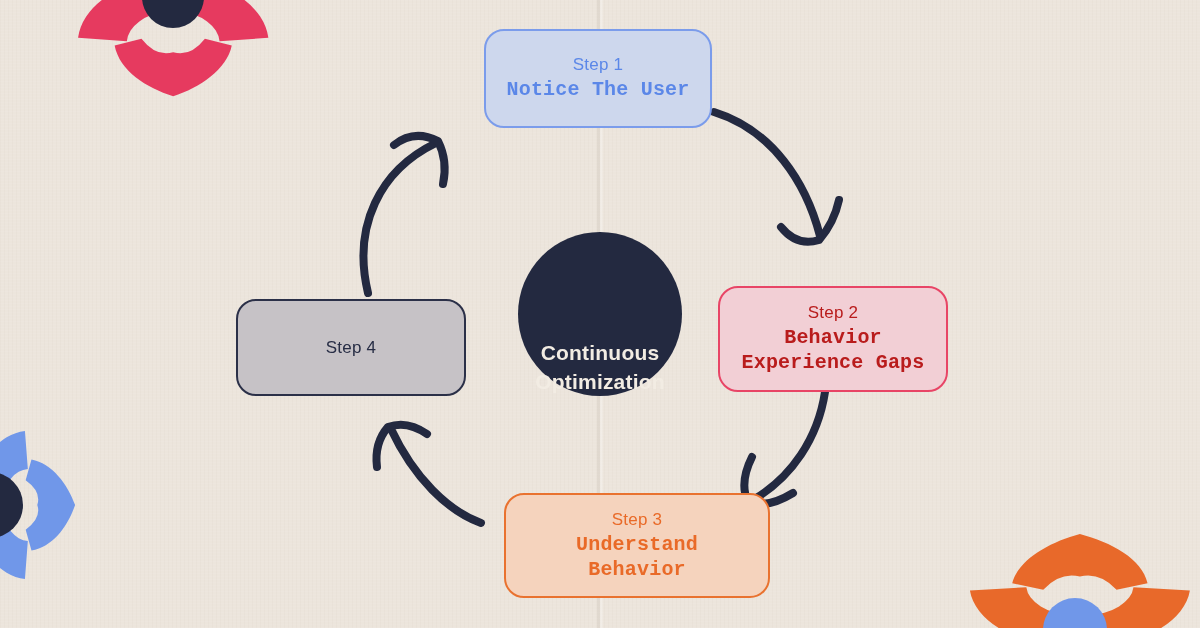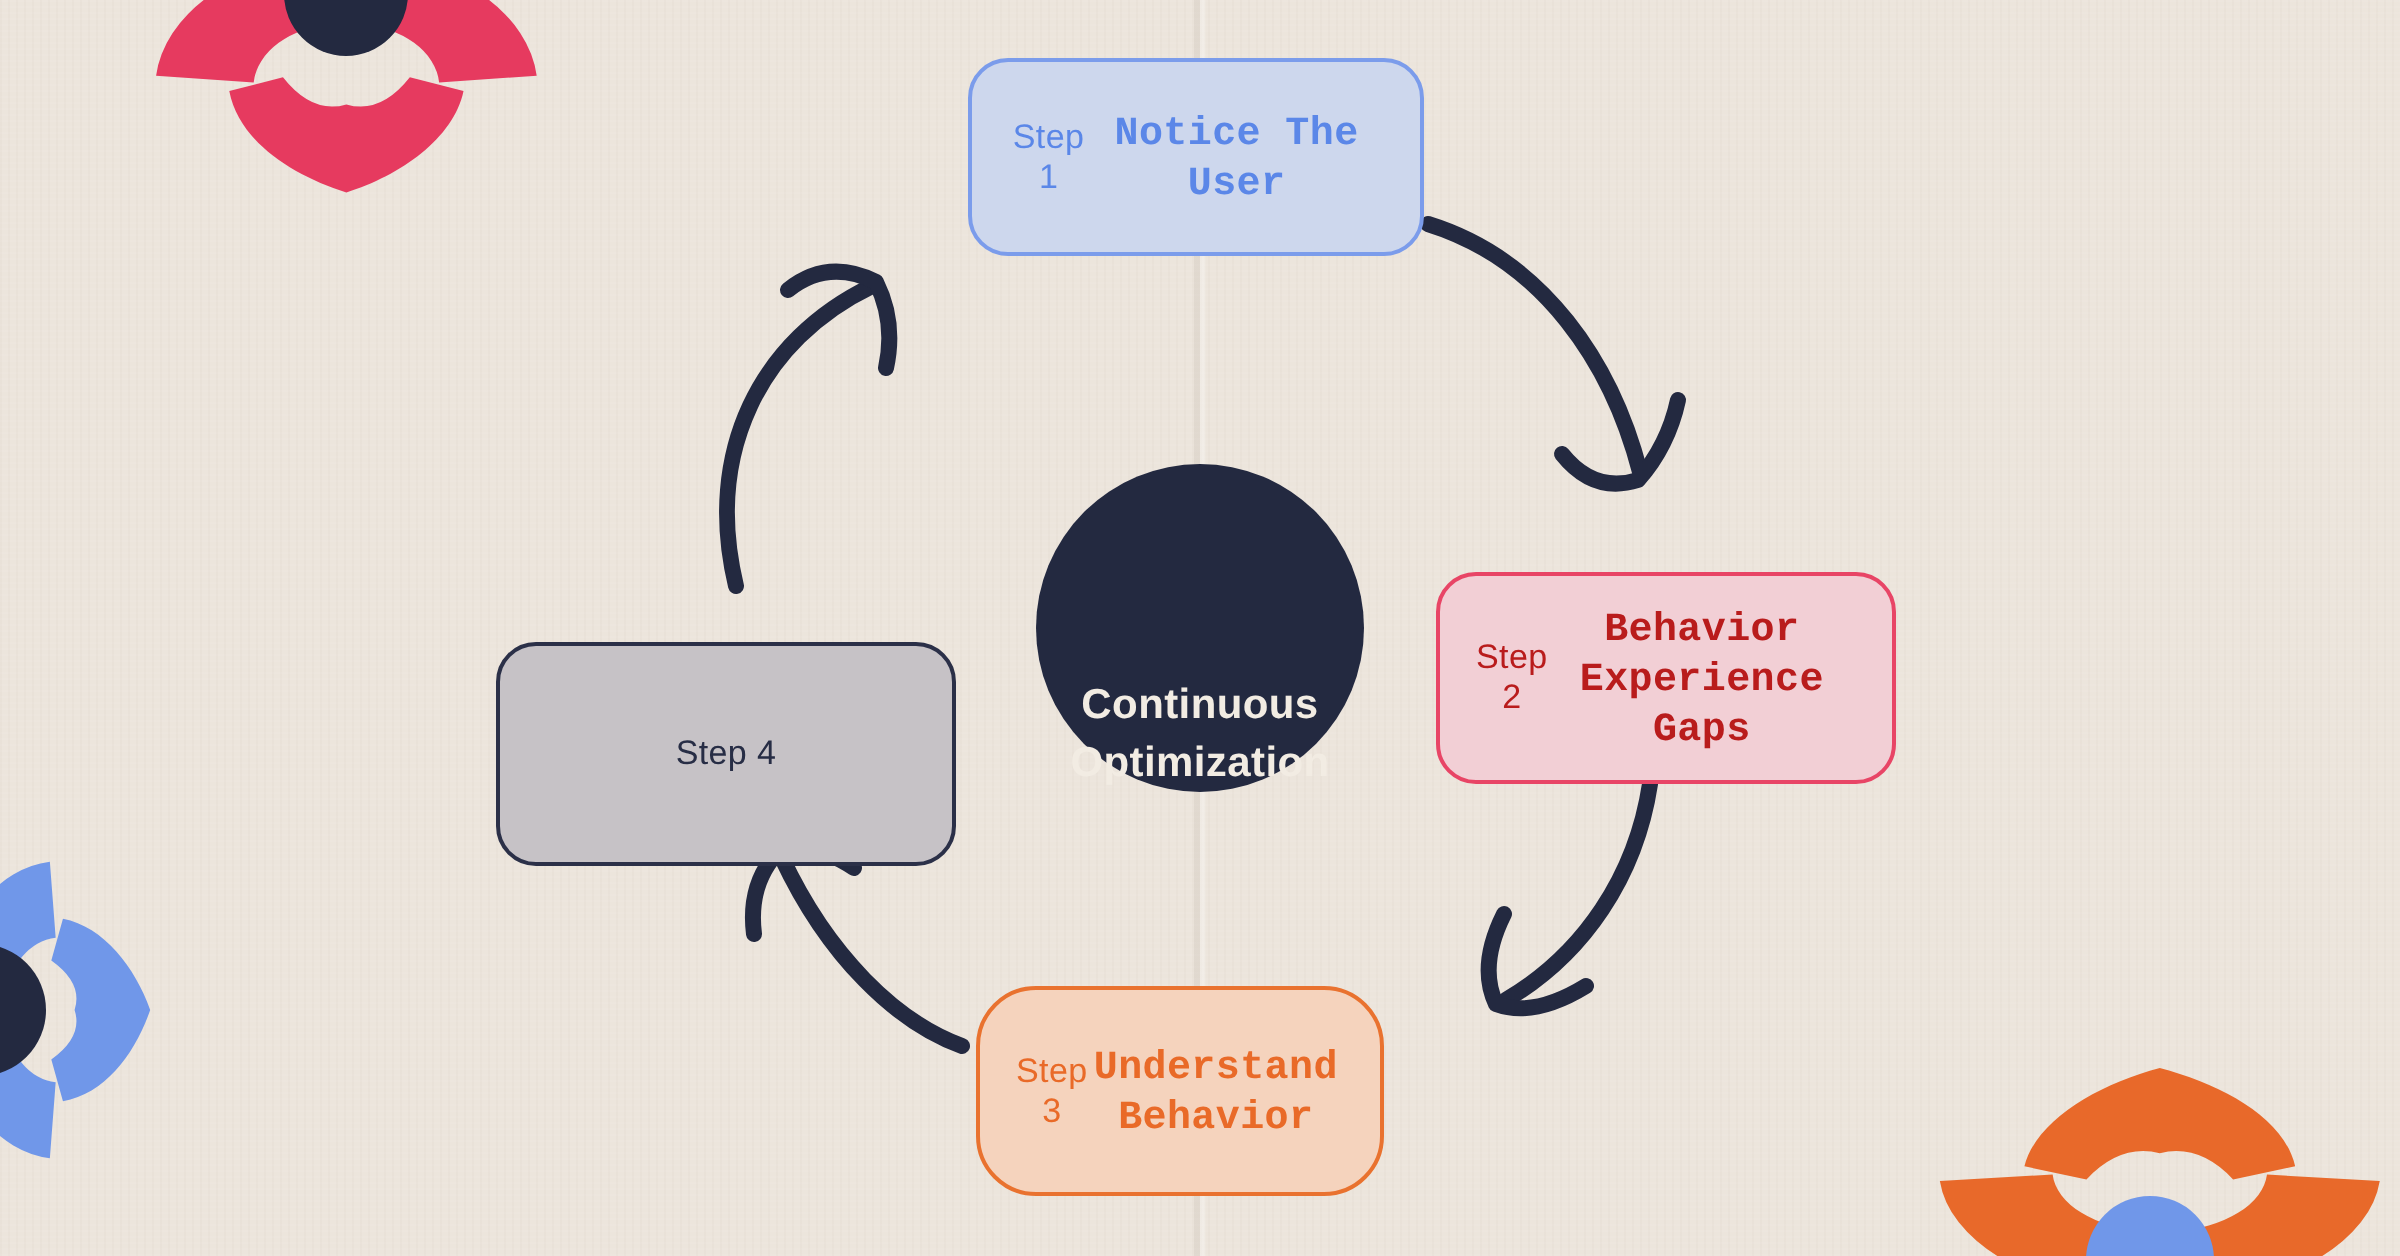--- a/index.html
+++ b/index.html
@@ -12,31 +12,31 @@
     background-image:
       linear-gradient(90deg, transparent 0 597px, rgba(120,105,88,.10) 597px 600px, rgba(255,255,255,.30) 600px 602px, transparent 603px),
       repeating-linear-gradient(0deg, rgba(255,255,255,.05) 0 1px, transparent 1px 3px),
       repeating-linear-gradient(90deg, rgba(160,140,120,.04) 0 1px, transparent 1px 4px);
   }
   .layer{position:absolute;left:0;top:0;width:1200px;height:628px;}
   .step-box{
     position:absolute;
     border:2px solid;
     border-radius:20px;
-    display:flex;justify-content:center;align-items:center;
+    display:flex;flex-direction:column;justify-content:center;align-items:center;
     text-align:center;
     box-sizing:border-box;
     padding:6px 18px;
   }
   .step-label{font-size:17px;font-weight:500;letter-spacing:.2px;}
   .step-title{font-size:20px;font-weight:700;line-height:1.25;margin-top:2px;letter-spacing:.2px;font-family:Liberation Mono, monospace;}
   .box-1{left:484px;top:29px;width:228px;height:99px;}
   .box-2{left:718px;top:286px;width:230px;height:106px;}
-  .box-3{left:488px;top:493px;width:204px;height:105px;border-radius:30px;}
-  .box-4{left:248px;top:299px;width:230px;height:112px;margin-top:22px;}
+  .box-3{left:504px;top:493px;width:266px;height:105px;}
+  .box-4{left:236px;top:299px;width:230px;height:97px;}
   .center-circle{
     position:absolute;left:518px;top:232px;width:164px;height:164px;
     border-radius:50%;
     display:flex;align-items:flex-end;justify-content:center;text-align:center;
     font-size:21px;font-weight:700;line-height:1.35;letter-spacing:.2px;
   }
   .center-circle span{display:block;max-width:140px;}
 </style>
 </head>
 <body>

